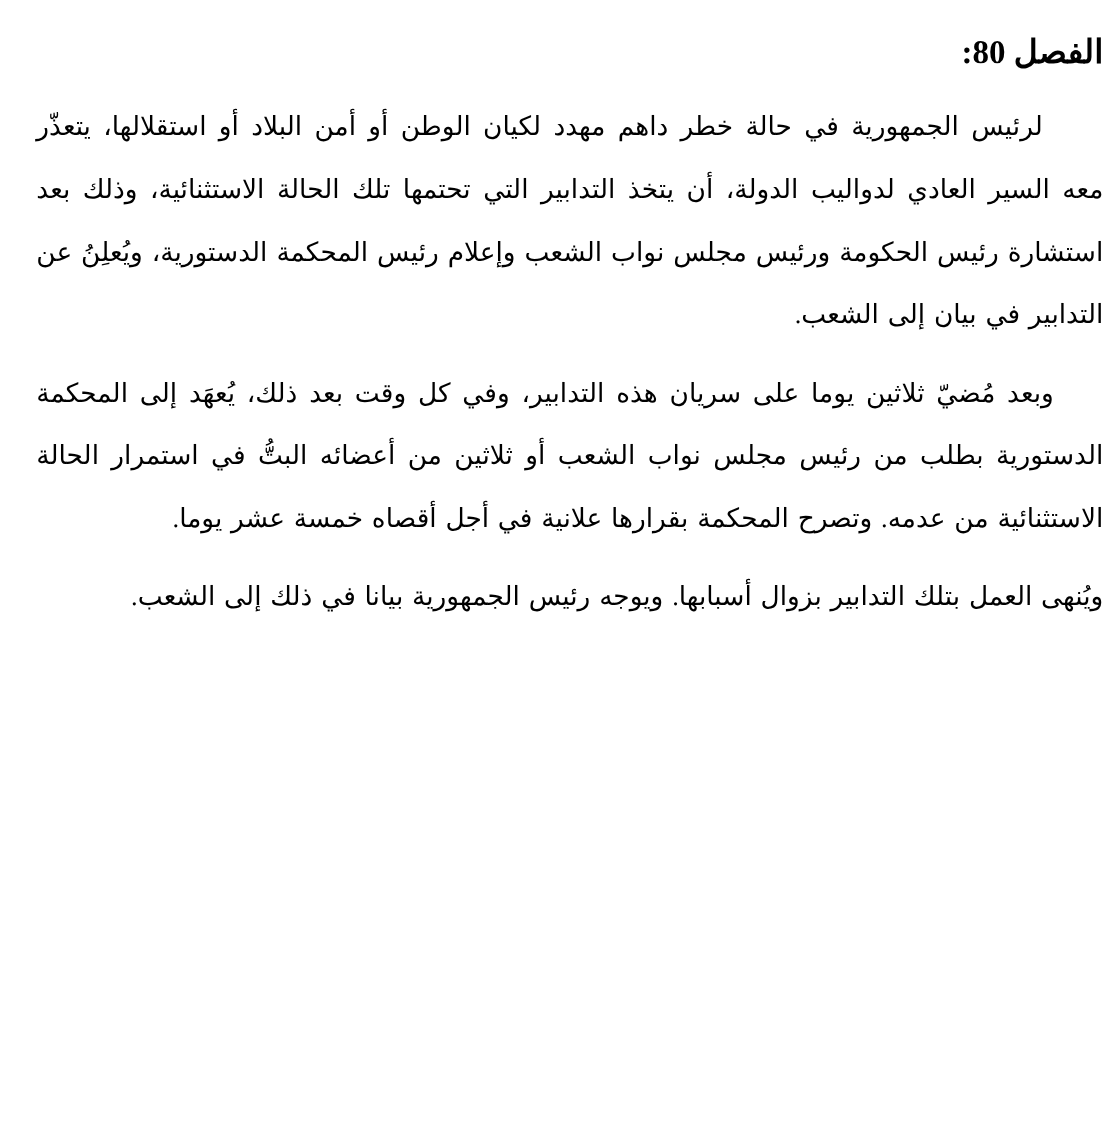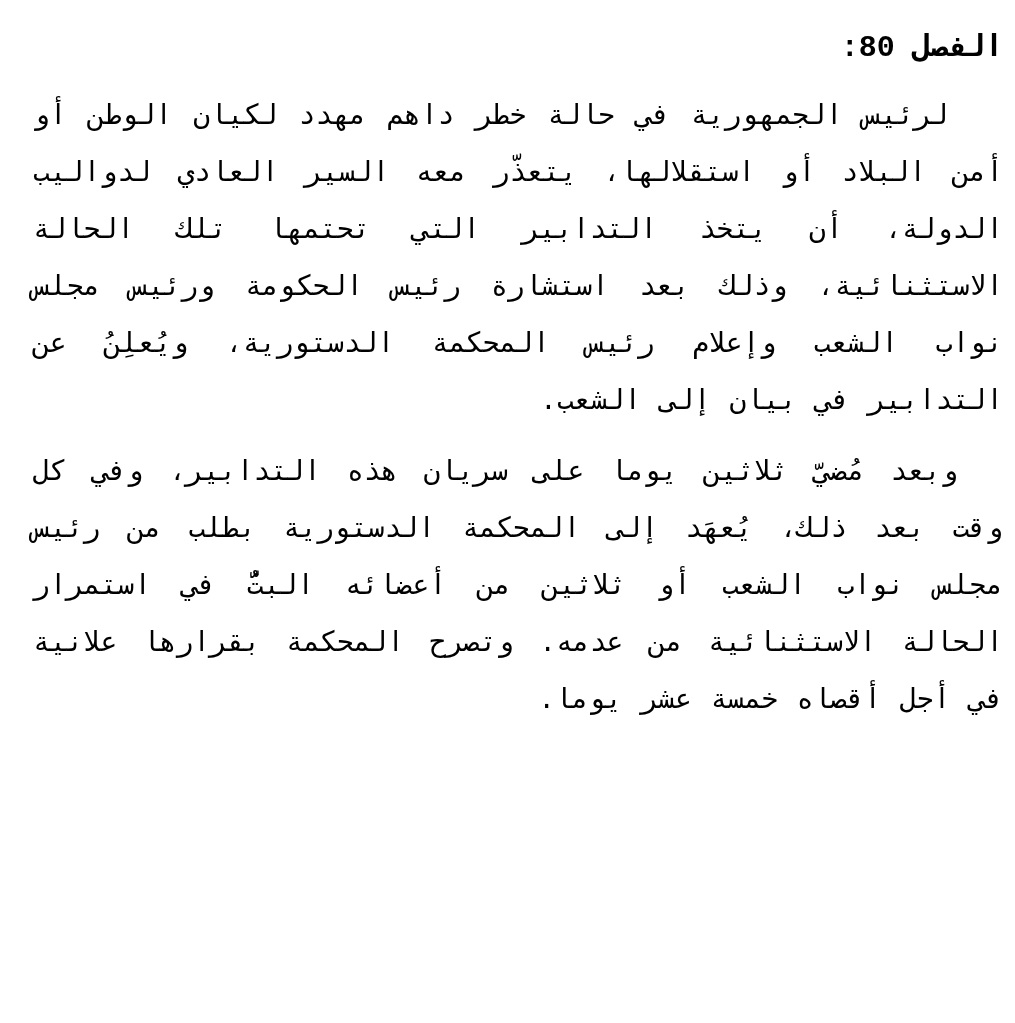--- a/index.html
+++ b/index.html
@@ -13,32 +13,32 @@
     overflow: hidden;
   }
   .page {
     box-sizing: border-box;
     width: 1015px;
     height: 1023px;
     padding: 24px 12px 8px 17px;
     direction: rtl;
     color: #000000;
     background: #ffffff;
-    font-family: Liberation Mono, monospace;
+    font-family: Liberation Serif, serif;
   }
   .article-title {
     font-size: 30px;
     font-weight: bold;
     text-align: right;
     margin: 0 0 16px 0;
     line-height: 48px;
     letter-spacing: 0.5px;
   }
   .para {
-    font-size: 28px;
+    font-size: 24px;
     line-height: 57px;
     text-align: justify;
     text-justify: inter-word;
     margin: 0 0 14px 16px;
     word-spacing: 2px;
   }
   .indent-lg { text-indent: 55px; }
   .indent-md { text-indent: 45px; }
   .indent-none { text-indent: 0; }
 </style>
@@ -46,13 +46,14 @@
 <body>
 
 <div class="page">
   <h1 class="article-title">الفصل 80:</h1>
 
   <p class="para indent-lg">لرئيس الجمهورية في حالة خطر داهم مهدد لكيان الوطن أو أمن البلاد أو استقلالها، يتعذّر معه السير العادي لدواليب الدولة، أن يتخذ التدابير التي تحتمها تلك الحالة الاستثنائية، وذلك بعد استشارة رئيس الحكومة ورئيس مجلس نواب الشعب وإعلام رئيس المحكمة الدستورية، ويُعلِنُ عن التدابير في بيان إلى الشعب.</p>
 
 
   <p class="para indent-md">وبعد مُضيّ ثلاثين يوما على سريان هذه التدابير، وفي كل وقت بعد ذلك، يُعهَد إلى المحكمة الدستورية بطلب من رئيس مجلس نواب الشعب أو ثلاثين من أعضائه البتُّ في استمرار الحالة الاستثنائية من عدمه. وتصرح المحكمة بقرارها علانية في أجل أقصاه خمسة عشر يوما.</p>
 
+  <p class="para indent-none">ويُنهى العمل بتلك التدابير بزوال أسبابها. ويوجه رئيس الجمهورية بيانا في ذلك إلى الشعب.</p>
 </div>
 
 </body></html>

